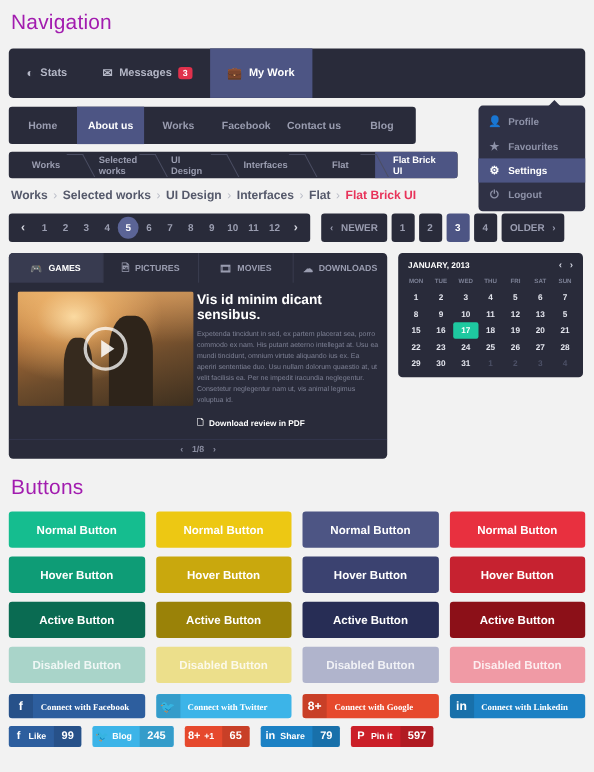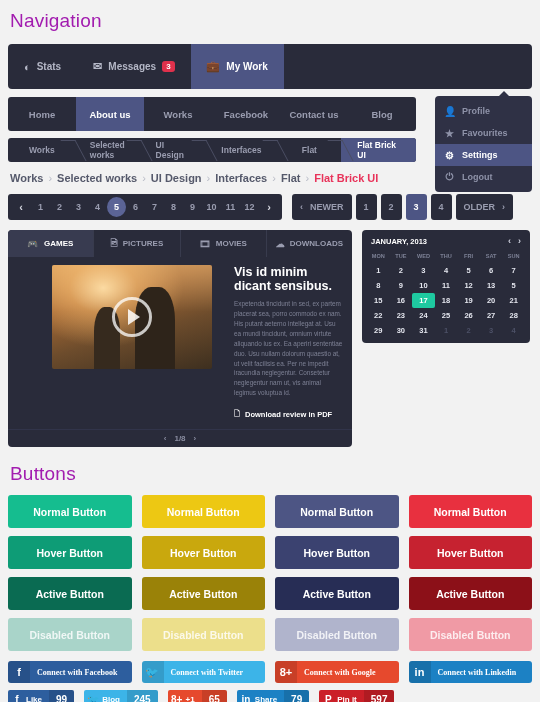--- a/index.html
+++ b/index.html
@@ -61,21 +61,21 @@
   .dd-item {
     display: flex; align-items: center; gap: 7px; height: 22px;
     padding: 0 9px; font-size: 9px; color: #8e92a8; font-weight: bold;
   }
   .dd-item.active { background: #4d5584; color: #fff; }
   .dd-ico { width: 11px; text-align: center; font-size: 10px; }
 
   
   .mainnav {
     margin: 8px 8px 0 8px; height: 34px; background: #292b3a;
-    border-radius: 3px; display: flex; width: 408px;
+    border-radius: 3px; display: flex; width: 370px;
   }
   .mn-item {
     flex: 1; display: flex; align-items: center; justify-content: center;
     font-size: 9.5px; color: #9a9db0; font-weight: bold;
   }
   .mn-item.active { background: #4d5584; color: #fff; }
 
   
   .arrowbar {
     margin: 7px 8px 0 8px; height: 24px; background: #292b3a;
@@ -131,21 +131,21 @@
   .midrow { display: flex; gap: 10px; margin: 10px 8px 0 8px; }
   .media { width: 344px; background: #292b3a; border-radius: 4px; overflow: hidden; }
   .tabs { display: flex; height: 27px; }
   .tab {
     flex: 1; display: flex; align-items: center; justify-content: center;
     gap: 5px; font-size: 8px; font-weight: bold; color: #9a9db0;
     border-right: 1px solid #383b4d;
   }
   .tab.active { background: #383b50; color: #fff; }
   .tab:last-child { border-right: none; }
-  .media-body { display: flex; padding: 8px; gap: 22px; margin-left: 36px; }
+  .media-body { display: flex; padding: 8px; gap: 3px; }
   .thumb {
     width: 160px; height: 104px; border-radius: 2px; position: relative;
     background:
       radial-gradient(ellipse at 32% 22%, rgba(255,225,170,.95) 0%, rgba(255,190,110,.5) 22%, rgba(0,0,0,0) 52%),
       linear-gradient(165deg, #c9863f 0%, #a86b36 30%, #6d4c2c 62%, #3d2f1f 100%);
     overflow: hidden;
   }
   .thumb .fig1, .thumb .fig2 {
     position: absolute; bottom: 0; background: #2b2018; border-radius: 40% 40% 0 0;
   }

